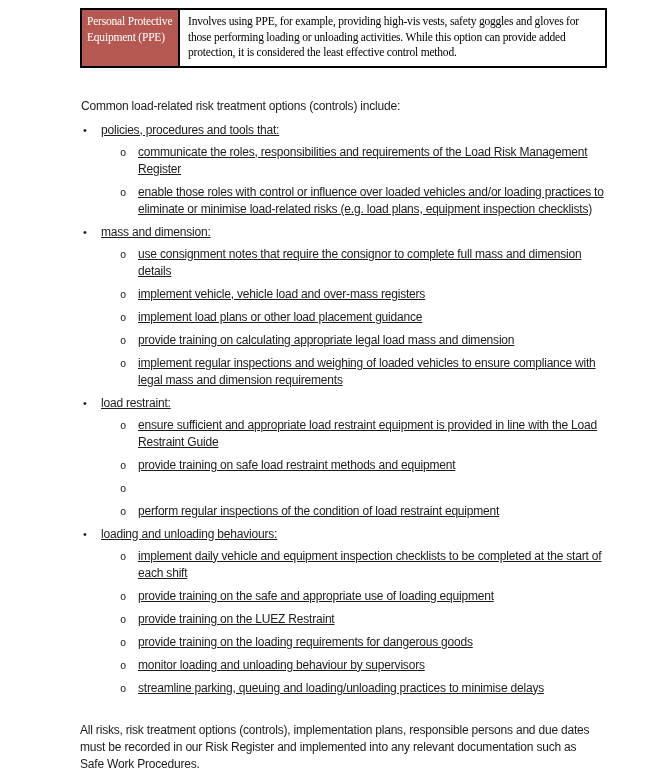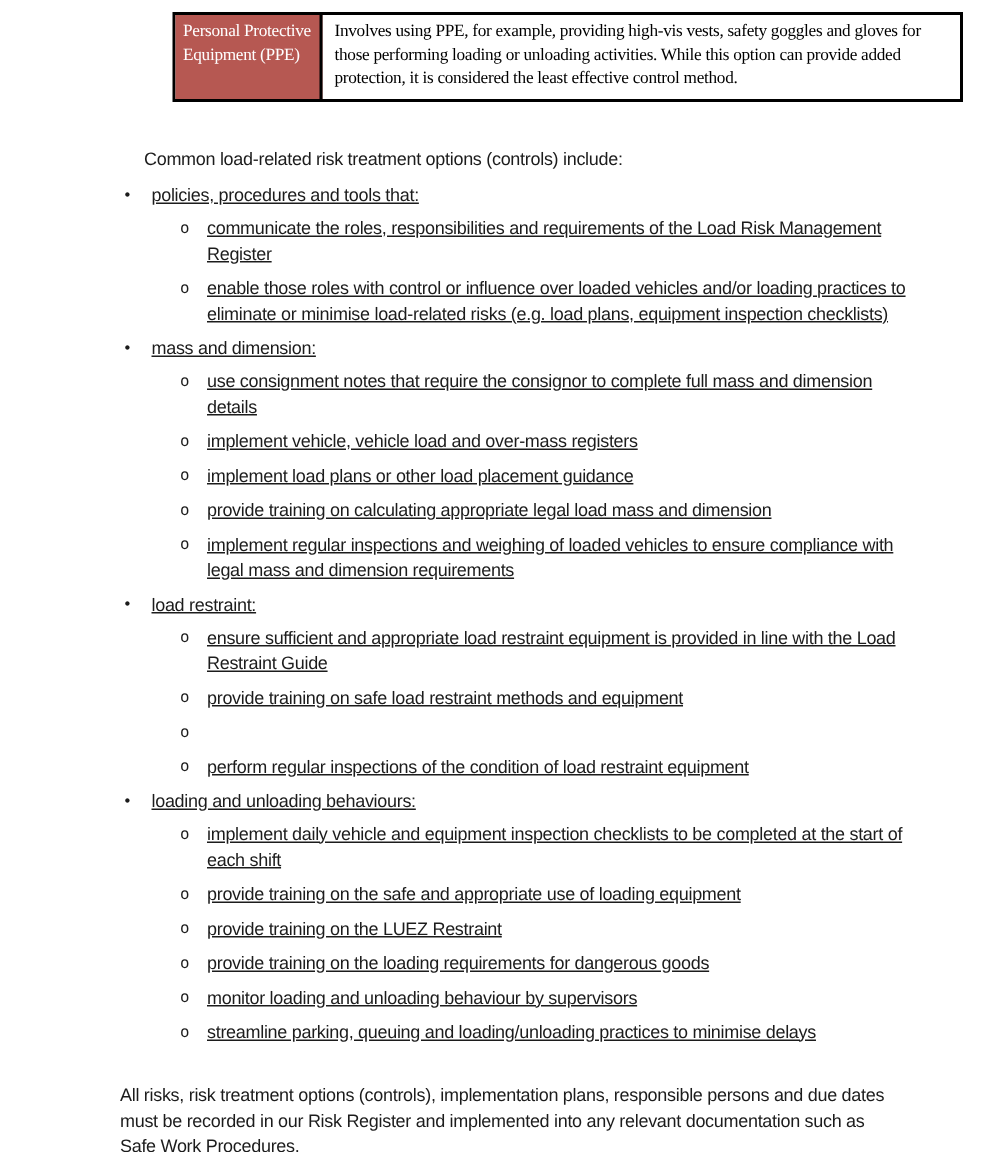--- a/index.html
+++ b/index.html
@@ -18,41 +18,40 @@
   
   .ppe-table {
     display: flex;
     width: 527px;
     border: 2px solid #000000;
     font-family: "Liberation Serif", serif;
     font-size: 11.5px;
     line-height: 15.5px;
     letter-spacing: -0.2px;
     margin-bottom: 30px;
-    margin-left: 35px;
   }
   .ppe-label {
     flex: 0 0 98px;
     padding: 4px 5px;
     color: #ffffff;
     border-right: 2px solid #000000;
   }
   .ppe-desc {
     flex: 1;
     padding: 4px 24px 5px 8px;
     color: #000000;
   }
 
   
   .body-text {
     font-size: 12px;
     line-height: 17px;
     letter-spacing: -0.2px;
   }
-  .intro { margin: 0 0 7px 16px; }
+  .intro { margin: 0 0 7px 1px; }
 
   .li1 { display: flex; margin: 0 0 5px 0; }
   .b1 {
     flex: 0 0 21px;
     padding-left: 3px;
     font-size: 11px;
   }
   .li2 { display: flex; margin: 0 0 6px 0; padding-left: 40px; }
   .b2 {
     flex: 0 0 18px;

